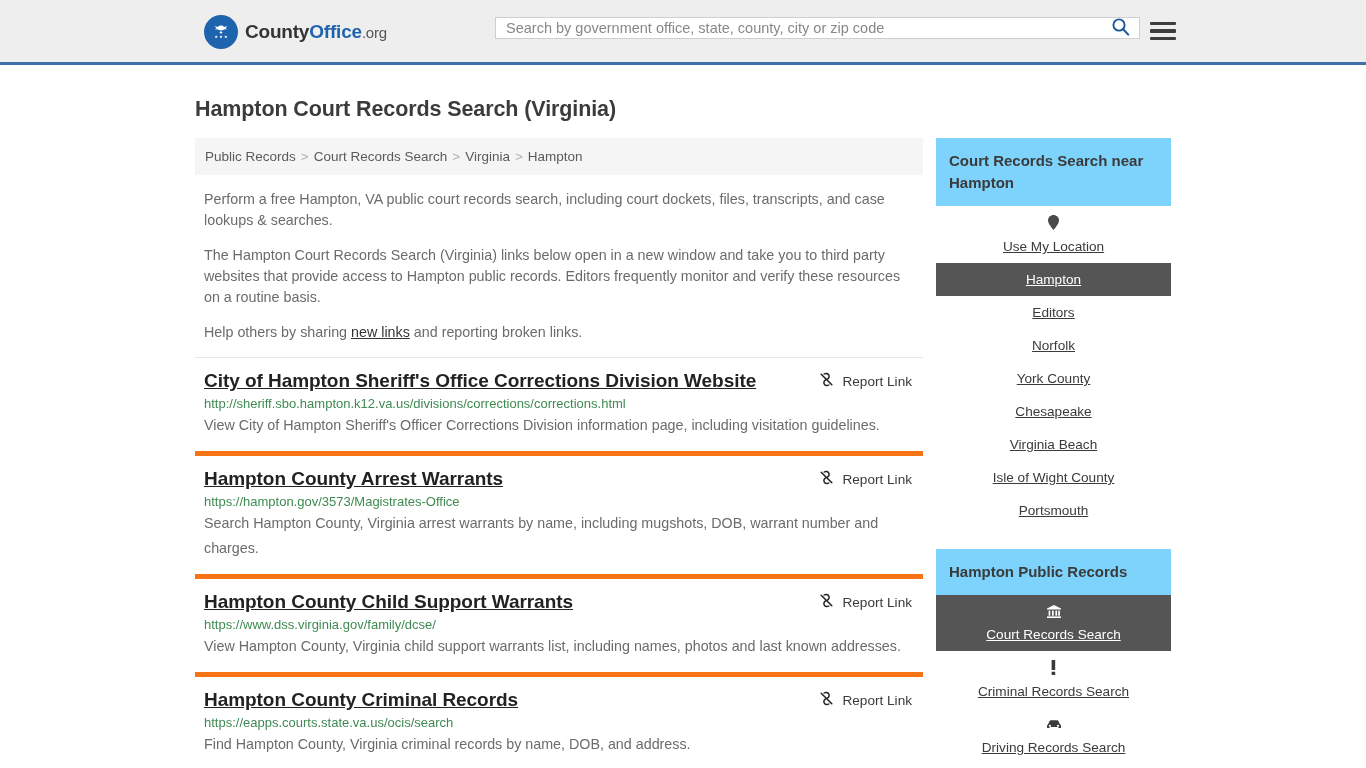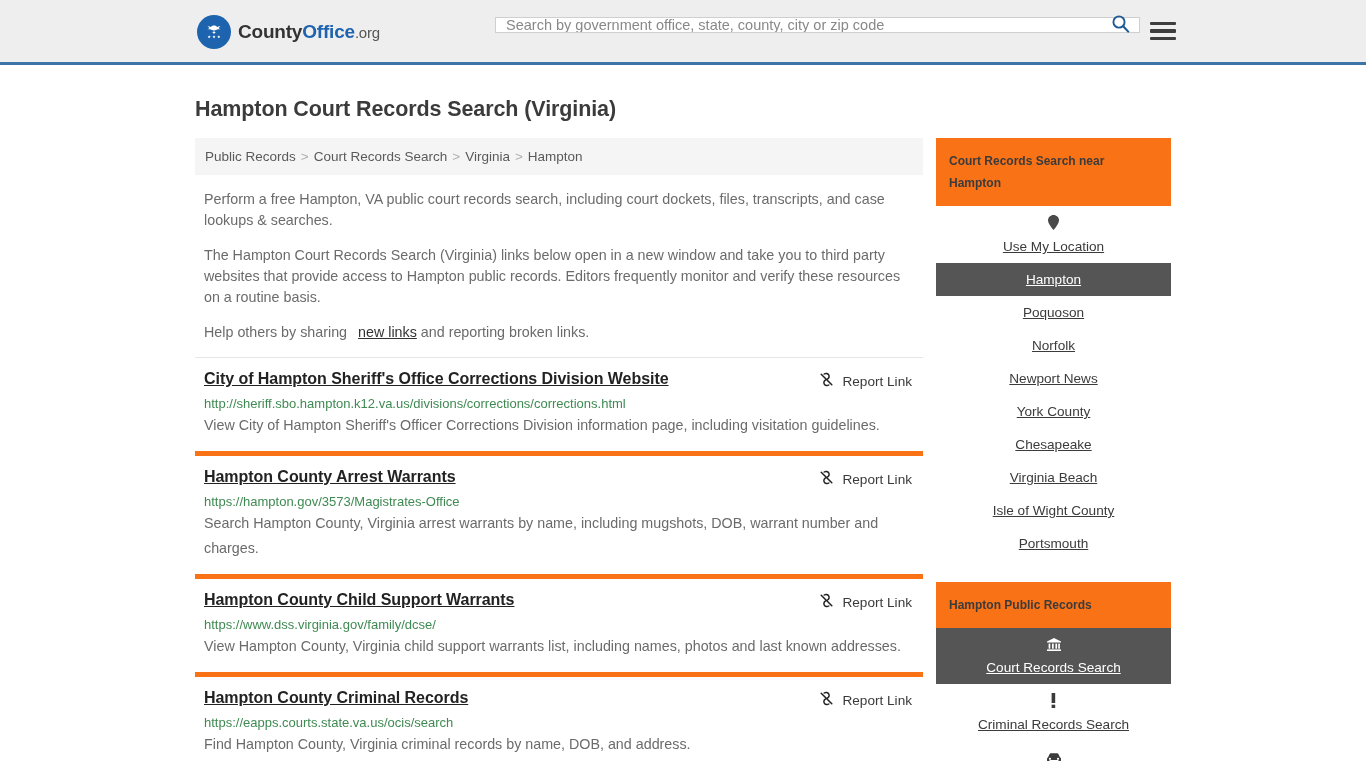--- a/index.html
+++ b/index.html
@@ -16,21 +16,21 @@
   .site-header {
     position: relative;
     height: 65px;
     background: #eeeeee;
     border-bottom: 3px solid #3d74a8;
     display: flex;
     align-items: center;
   }
   .logo-wrap {
     position: absolute;
-    left: 197px; top: 15px;
+    left: 204px; top: 15px;
     display: flex; align-items: center;
     text-decoration: none;
     gap: 7px;
   }
   .logo-badge {
     width: 34px; height: 34px;
     border-radius: 50%;
     background: #1e63ae;
     position: relative;
     flex: 0 0 auto;
@@ -44,21 +44,21 @@
     font-weight: 400;
     white-space: nowrap;
   }
   .logo-text .b { color: #1e63ae; font-weight: 700; }
   .logo-text .k { color: #333; font-weight: 700; }
   .logo-text .org { color: #555; font-size: 15px; }
 
   .search-wrap {
     position: absolute;
     left: 495px; top: 17px;
-    width: 645px; height: 16px;
+    width: 645px; height: 22px;
     background: #ffffff;
     border: 1px solid #cfcfcf;
     display: flex; align-items: center;
   }
   .search-input {
     flex: 1 1 auto;
     height: 100%;
     border: 0; outline: 0;
     padding: 0 10px;
     font-size: 14.5px;
@@ -127,36 +127,36 @@
 
   
   .intro p {
     margin: 0 0 14px 0;
     font-size: 14.3px;
     line-height: 21px;
     color: #6b6b6b;
     padding: 0 9px;
   }
   .intro a.newlinks {
-    color: #333; text-decoration: underline; font-weight: 400; margin-left: 7px;
+    color: #333; text-decoration: underline; font-weight: 400;
   }
 
   
   .results { margin-top: 12px; }
   .result {
     padding: 12px 9px 13px 9px;
     border-top: 5px solid #f97316;
     position: relative;
   }
   .result:first-child { border-top: 1px solid #e6e6e6; }
   .result-head {
     display: flex; align-items: flex-start; justify-content: space-between;
   }
   .result-title {
-    font-size: 16px;
+    font-size: 19px;
     font-weight: 700;
     color: #222222;
     text-decoration: underline;
     letter-spacing: -0.05px;
     cursor: pointer;
     max-width: 600px;
   }
   .report-link {
     display: flex; align-items: center; gap: 7px;
     flex: 0 0 auto;
@@ -179,23 +179,23 @@
   .result-desc {
     font-size: 14.3px;
     line-height: 25px;
     color: #6b6b6b;
     margin-top: 2px;
   }
 
   
   .side-box { margin-bottom: 6px; }
   .side-head {
-    background: #f97316;
+    background: #7dd3fc;
     color: #3b3b3b;
-    font-size: 12px;
+    font-size: 15px;
     font-weight: 700;
     line-height: 22px;
     padding: 12px 13px;
   }
   .side-list { margin: 0; padding: 0; list-style: none; }
   .side-item {
     display: flex; align-items: center;
     gap: 9px;
     padding: 9px 12px;
     font-size: 13.6px;
@@ -365,27 +365,24 @@
                 </svg>
               </span>
               <span class="s-label">Use My Location</span>
             </li>
 
             <li class="side-item active">
               <span class="s-label">Hampton</span>
             </li>
 
             <li class="side-item">
-              <span class="s-label">Poquoson</span>
+              <span class="s-label">Editors</span>
             </li>
             <li class="side-item">
               <span class="s-label">Norfolk</span>
-            </li>
-            <li class="side-item">
-              <span class="s-label">Newport News</span>
             </li>
             <li class="side-item">
               <span class="s-label">York County</span>
             </li>
             <li class="side-item">
               <span class="s-label">Chesapeake</span>
             </li>
             <li class="side-item">
               <span class="s-label">Virginia Beach</span>
             </li>

